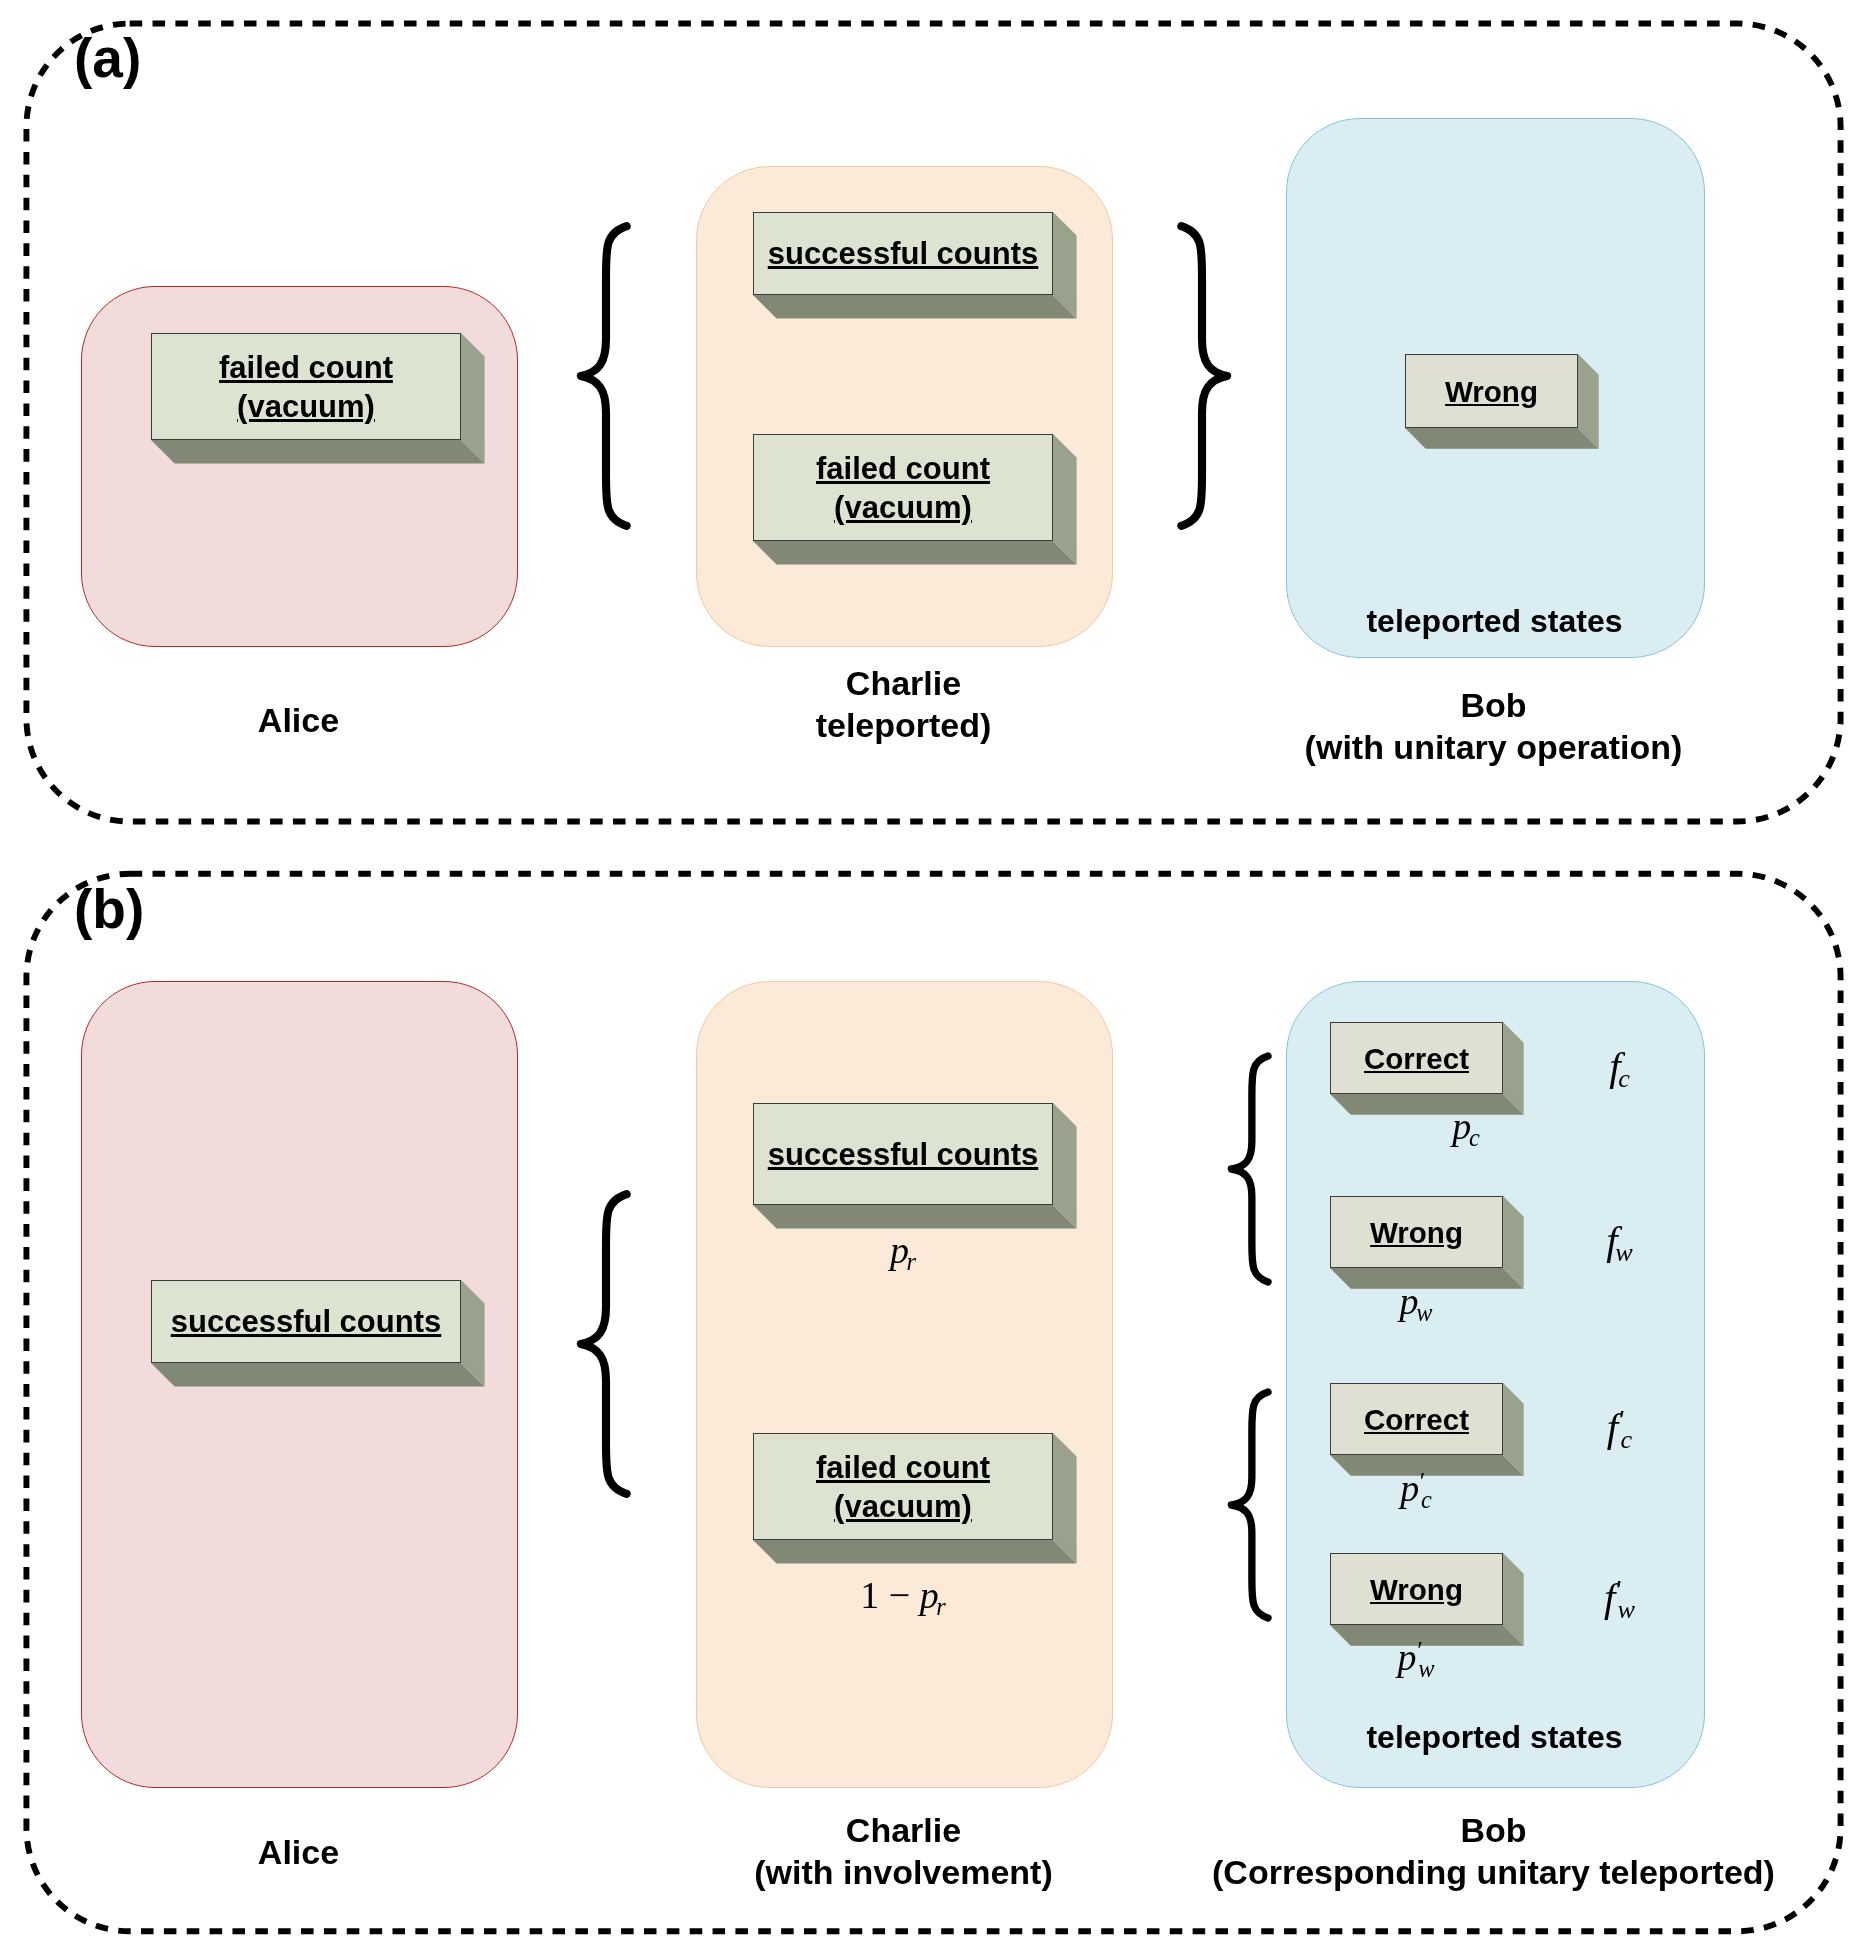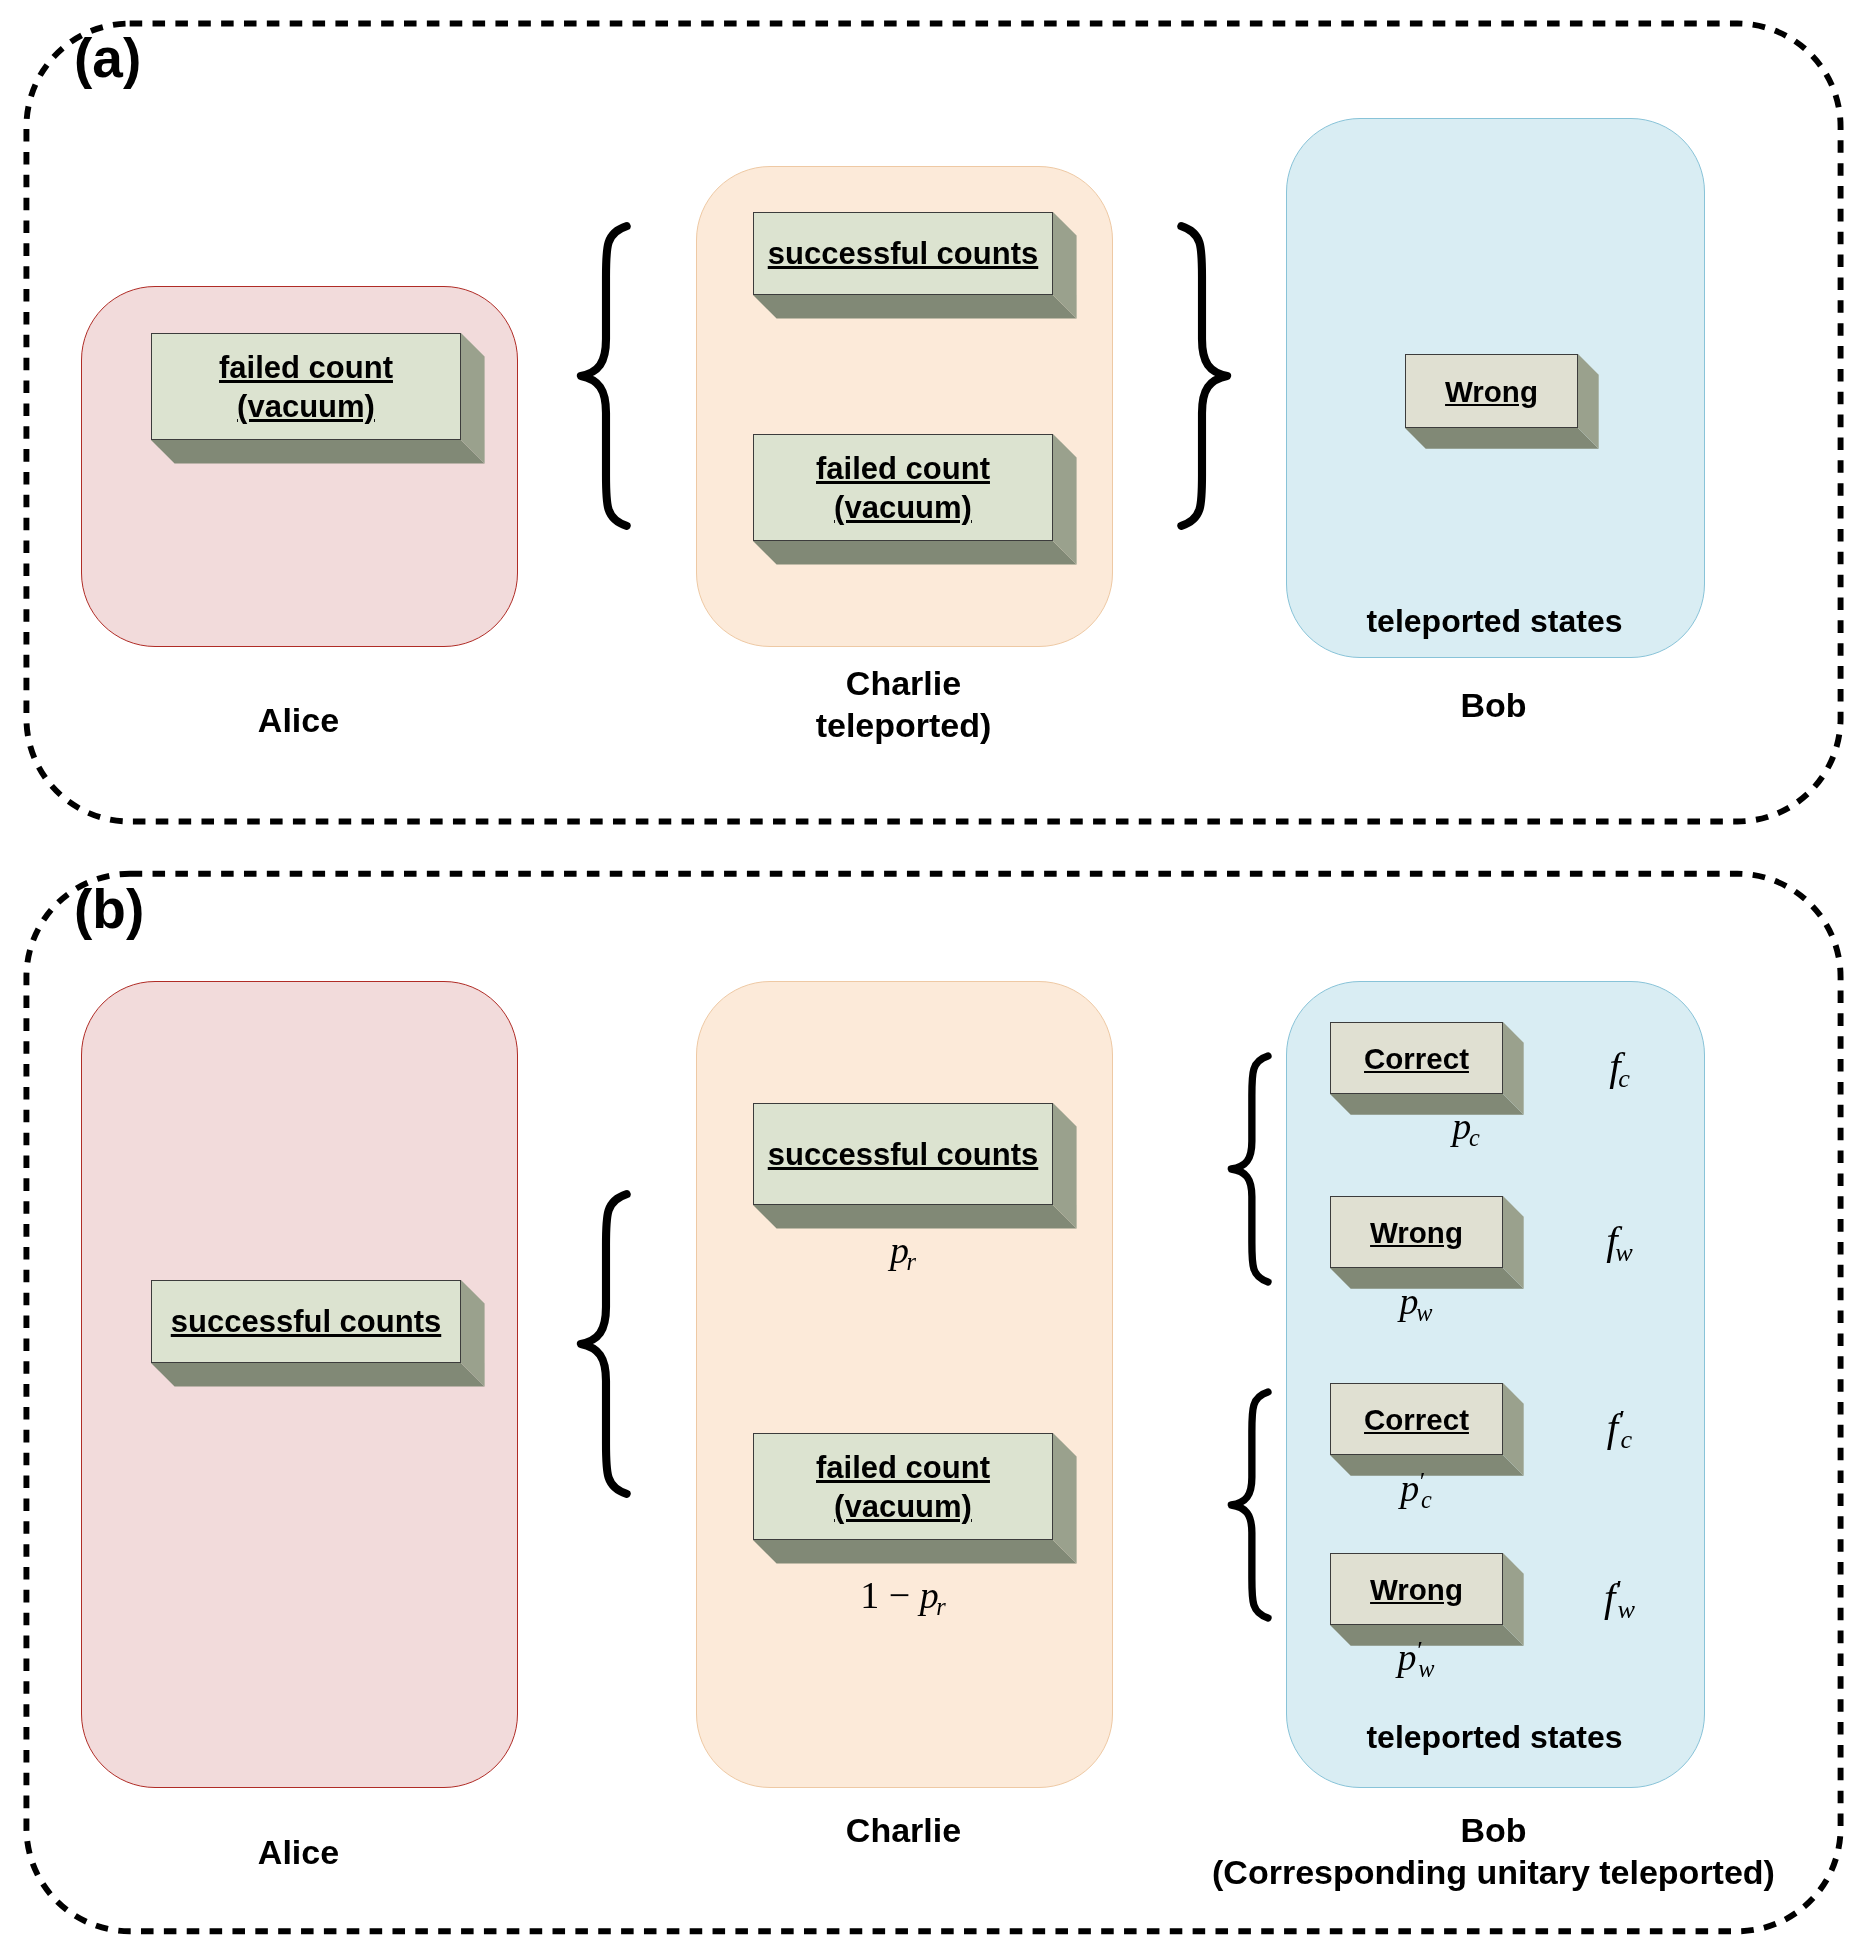--- a/index.html
+++ b/index.html
@@ -97,20 +97,21 @@
 
   <div class="grouplabel" style="left:81px;top:699px;width:435px;">
     <div>Alice</div>
   </div>
   <div class="grouplabel" style="left:696px;top:662px;width:415px;">
     <div>Charlie</div>
     <div>teleported)</div>
   </div>
   <div class="grouplabel" style="left:1241px;top:684px;width:505px;">
     <div>Bob</div>
+    <div>(with unitary operation)</div>
   </div>
 
   <svg class="panel-border" style="left:22px;top:869px;" width="1823" height="1067" viewBox="0 0 2472 1446">
     <rect x="6" y="6" width="2460" height="1434" rx="140" ry="140" fill="none" stroke="#000000" stroke-width="8" stroke-dasharray="17 14"></rect>
   </svg>
   <div class="panel-tag" style="left:74px;top:882px;">(b)</div>
 
   <div class="zone alice" style="left:81px;top:981px;width:435px;height:805px;"></div>
   <div class="box3d" style="left:151px;top:1280px;width:310px;height:83px;">
     <div class="side-b"></div>
@@ -212,20 +213,21 @@
     <span class="base">f</span><sup>′</sup><sub>w</sub>
   </div>
 
   <div class="zonefooter" style="left:1286px;top:1693px;width:417px;">teleported states</div>
 
   <div class="grouplabel" style="left:81px;top:1831px;width:435px;">
     <div>Alice</div>
   </div>
   <div class="grouplabel" style="left:696px;top:1809px;width:415px;">
     <div>Charlie</div>
+    <div>(with involvement)</div>
   </div>
   <div class="grouplabel" style="left:1204px;top:1809px;width:579px;">
     <div>Bob</div>
     <div>(Corresponding unitary teleported)</div>
   </div>
 
 </div>
 
 
 </body></html>

